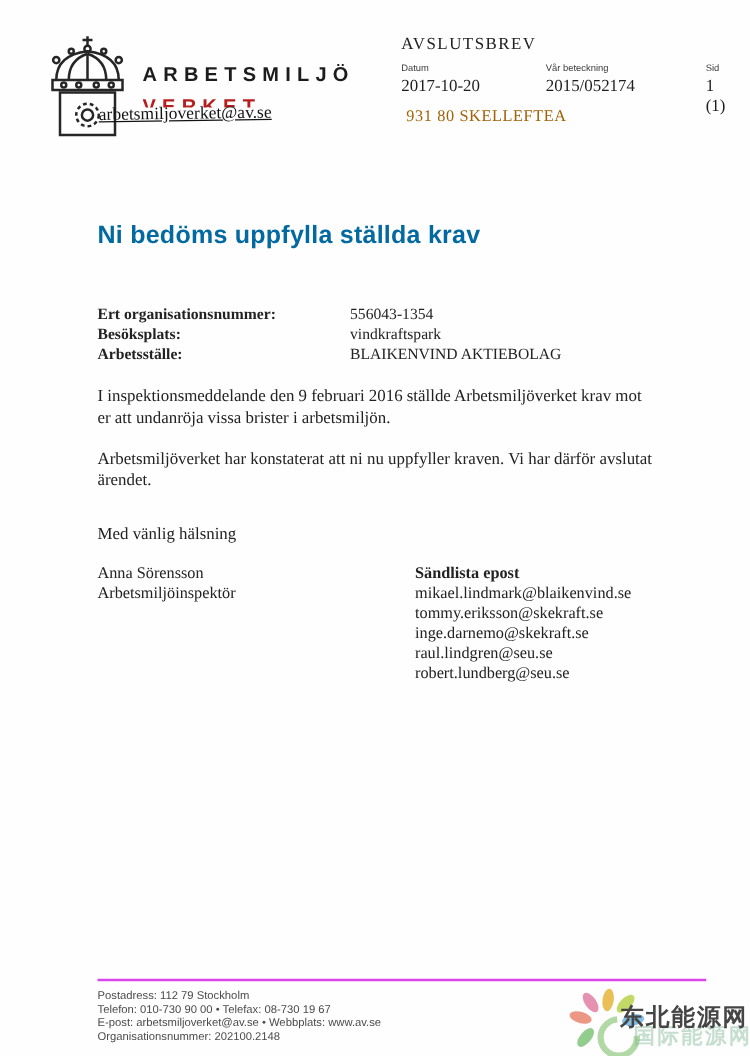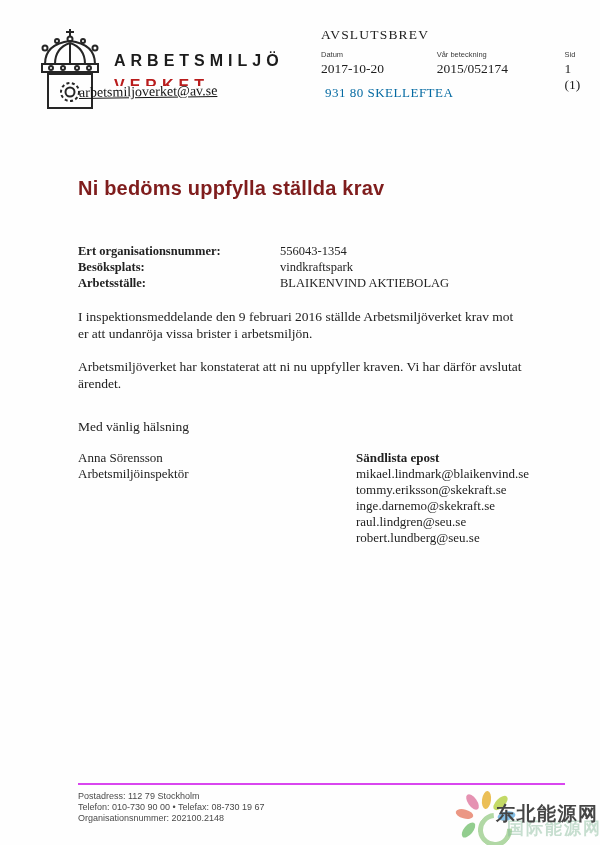--- a/index.html
+++ b/index.html
@@ -34,44 +34,44 @@
   .hdr-fields{display:flex;margin-top:7px;gap:37px;}
   .hdr-field{display:flex;flex-direction:column;}
   .hdr-field.f0{width:110px;}
   .hdr-field.f1{width:127px;}
   .hdr-field.f2{width:23px;}
   .hdr-label{
     font-family:"Liberation Sans", sans-serif;font-size:7.5px;color:#3a3a3a;
     margin-bottom:2px;
   }
   .hdr-value{font-size:13.5px;color:#1e1e1e;}
-  .recipient{position:absolute;left:325px;top:85px;font-size:13px;letter-spacing:0.5px;color:#0369a1;}
+  .recipient{position:absolute;left:325px;top:85px;font-size:13px;letter-spacing:0.5px;color:#a16207;}
 
   
   .doc-title{
     position:absolute;left:78px;top:177px;
     font-family:"Liberation Sans", sans-serif;font-size:20px;font-weight:600;
-    color:#7f1d1d;letter-spacing:0.2px;
+    color:#0369a1;letter-spacing:0.2px;
   }
 
   
   .info-block{position:absolute;left:78px;top:244px;width:460px;}
   .info-row{display:flex;height:16px;font-size:12.5px;}
   .info-label{width:202px;font-weight:bold;color:#222;}
   .info-value{color:#222;}
 
   
   .para{position:absolute;left:78px;width:448px;font-size:13.5px;line-height:16.5px;color:#222;}
   .para.p0{top:309px;}
   .para.p1{top:359px;}
   .salutation{position:absolute;left:78px;top:419px;font-size:13.5px;color:#222;}
 
   
   .signer{position:absolute;left:78px;top:450px;font-size:13px;line-height:16px;color:#222;}
-  .sendlist{position:absolute;left:356px;top:450px;font-size:13px;line-height:16px;color:#222;}
+  .sendlist{position:absolute;left:332px;top:450px;font-size:13px;line-height:16px;color:#222;}
   .sendlist-heading{font-weight:bold;}
 
   
   .footer{
     position:absolute;left:78px;top:783px;width:487px;
     border-top:2px solid #d946ef;padding-top:6px;
     font-family:"Liberation Sans", sans-serif;font-size:9px;line-height:11px;color:#4a4a4a;
   }
 
   
@@ -186,20 +186,21 @@
     <div>mikael.lindmark@blaikenvind.se</div>
     <div>tommy.eriksson@skekraft.se</div>
     <div>inge.darnemo@skekraft.se</div>
     <div>raul.lindgren@seu.se</div>
     <div>robert.lundberg@seu.se</div>
   </div>
 
   <div class="footer">
     <div>Postadress: 112 79 Stockholm</div>
     <div>Telefon: 010-730 90 00 • Telefax: 08-730 19 67</div>
+    <div>E-post: arbetsmiljoverket@av.se • Webbplats: www.av.se</div>
     <div>Organisationsnummer: 202100.2148</div>
   </div>
 
   <div class="watermark">
     <div class="flower">
       <div class="petal" style="left: 22px; top: 0px; transform: rotate(8deg); background: rgb(232, 180, 58);"></div>
       <div class="petal" style="left: 36px; top: 3px; transform: rotate(45deg); background: rgb(185, 210, 75);"></div>
       <div class="petal" style="left: 42px; top: 16px; transform: rotate(80deg); background: rgb(109, 179, 224);"></div>
       <div class="petal" style="left: 4px; top: 30px; transform: rotate(-140deg); background: rgb(127, 196, 122);"></div>
       <div class="petal" style="left: 0px; top: 14px; transform: rotate(-75deg); background: rgb(232, 133, 110);"></div>

